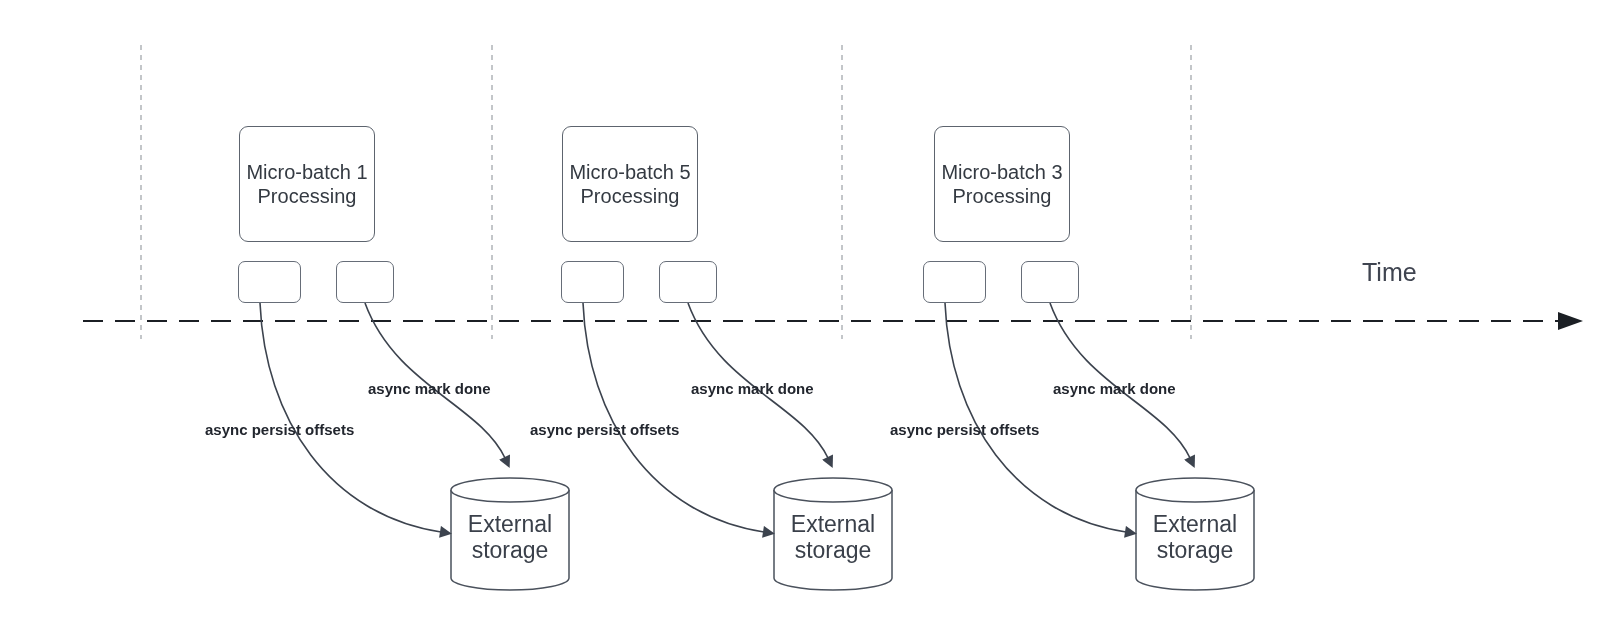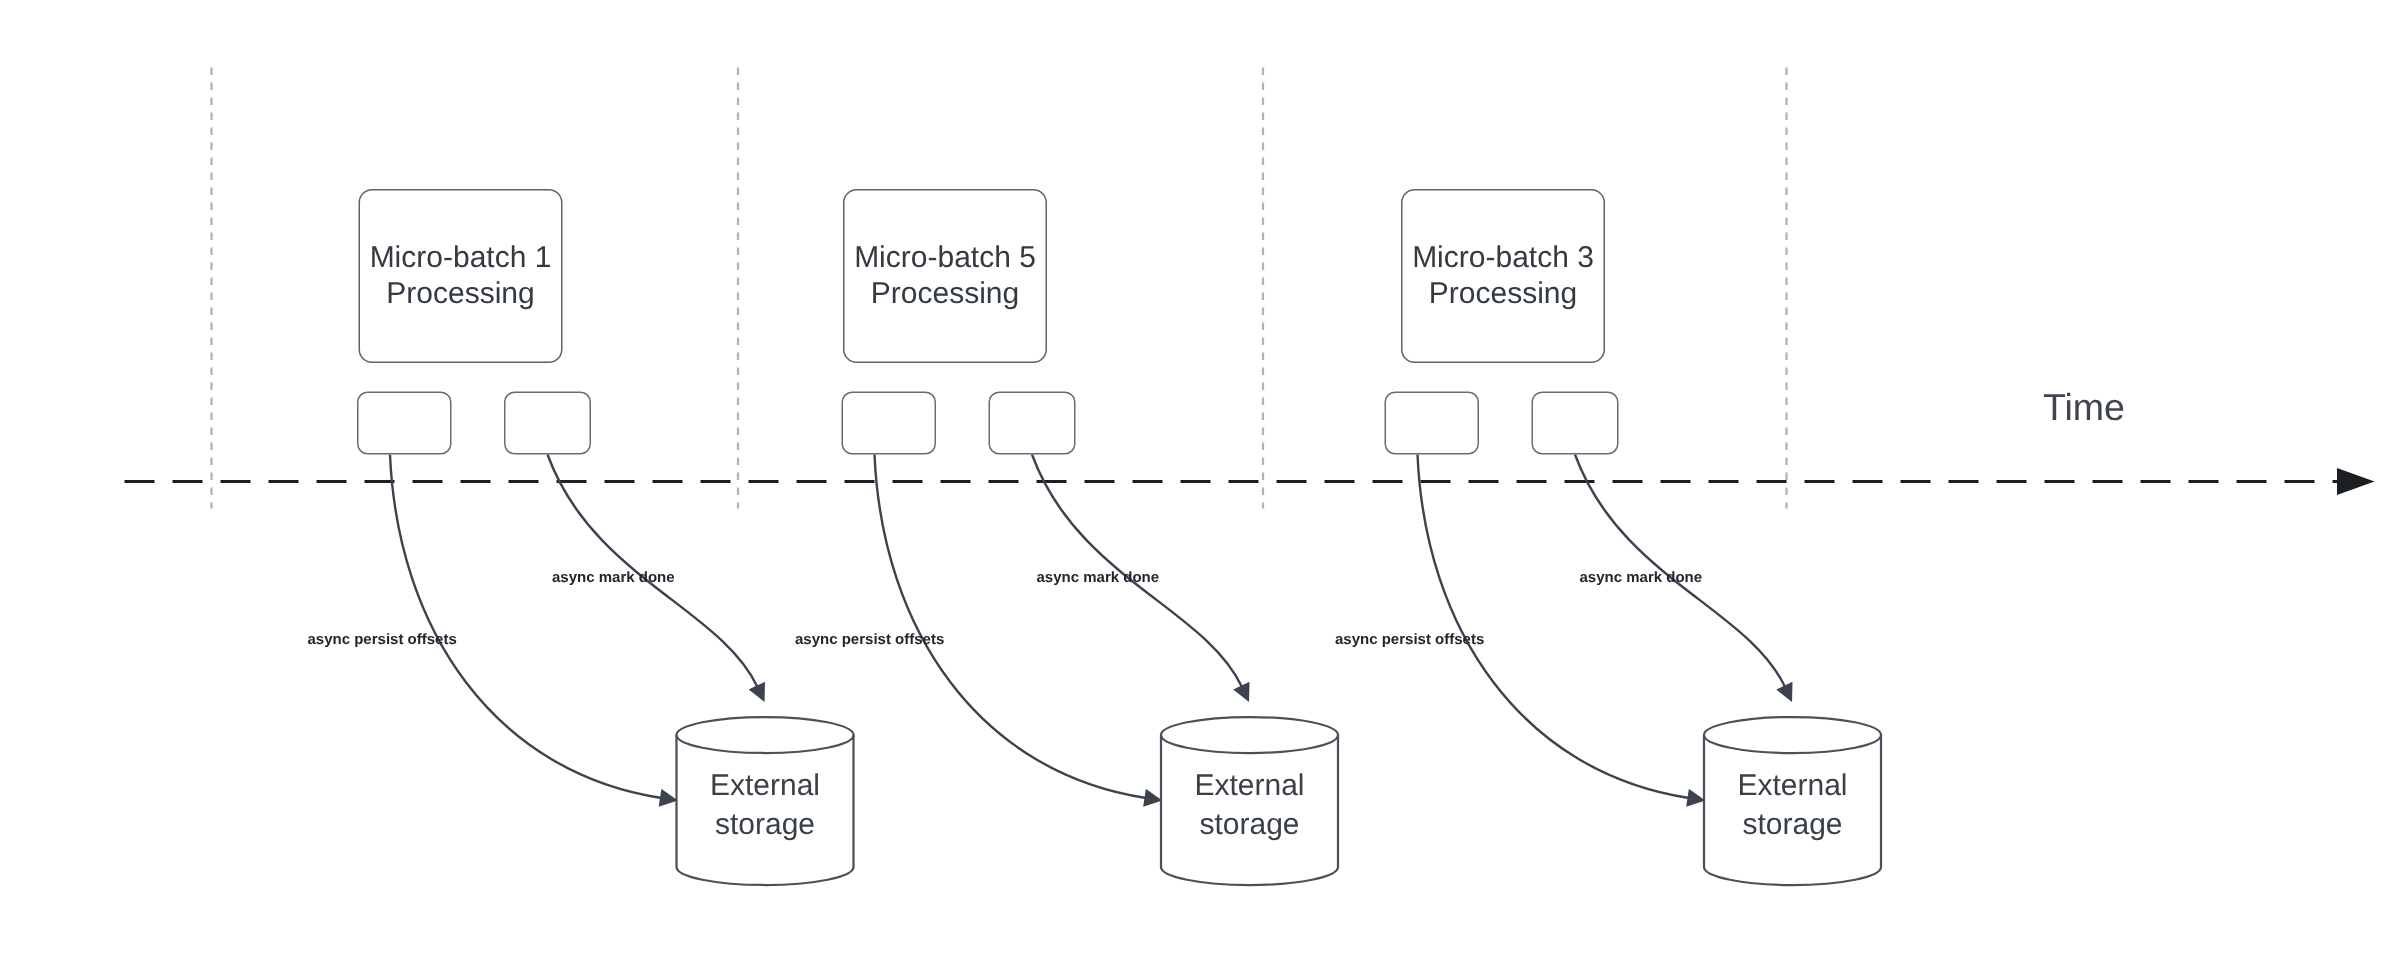--- a/index.html
+++ b/index.html
@@ -29,28 +29,28 @@
   }
   .task-box {
     top: 261px; height: 42px;
     border-radius: 7px; border-color: #666d78;
   }
   .task-a { width: 63px; }
   .task-b { width: 58px; }
 
   .edge-label {
     position: absolute;
-    font-size: 10px; font-weight: bold;
+    font-size: 15px; font-weight: bold;
     color: #22262e; white-space: nowrap;
   }
   .storage-label {
     position: absolute; top: 498px; width: 120px; height: 78px;
     display: flex; flex-direction: column;
     align-items: center; justify-content: center;
-    color: #3a404a; font-size: 20px; line-height: 26px;
+    color: #3a404a; font-size: 23px; line-height: 26px;
     text-align: center;
   }
   .time-label {
     position: absolute; left: 1362px; top: 258px;
     font-size: 25px; color: #3f4450;
   }
 </style>
 </head>
 <body>
 

